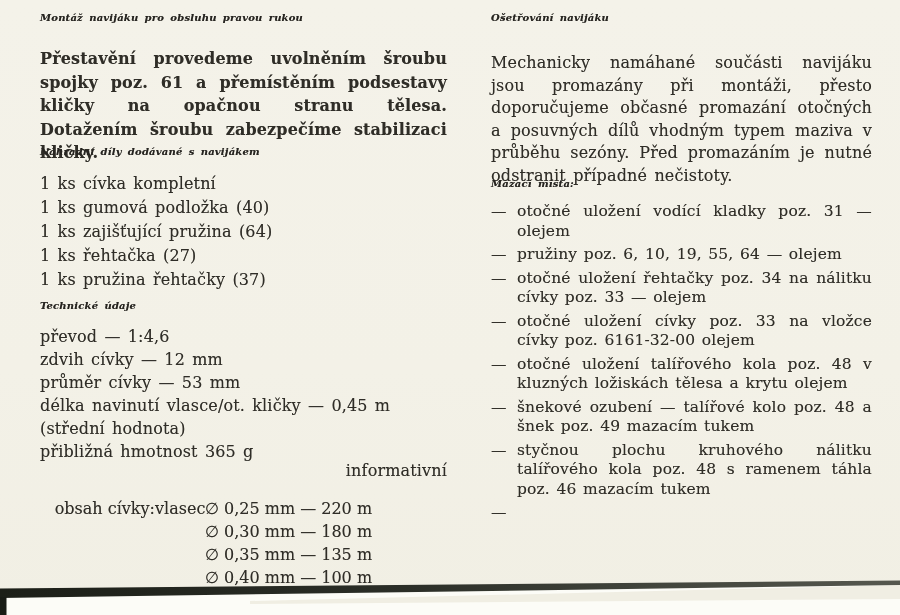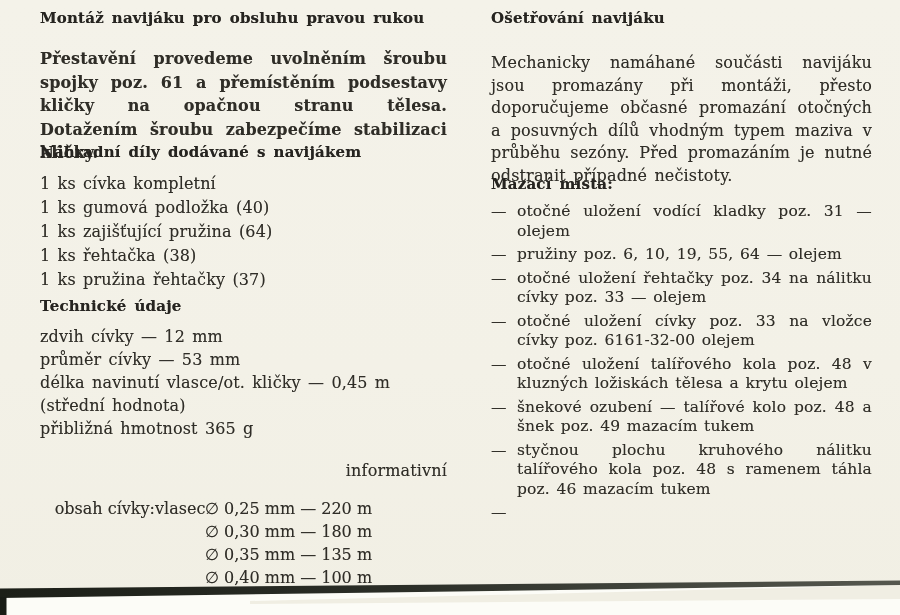--- a/index.html
+++ b/index.html
@@ -22,23 +22,24 @@
   .page{
     position:absolute;top:0;left:0;width:900px;height:615px;
     background:linear-gradient(180deg,#f4f2e9 0%,#f3f1e7 60%,#f1efe4 100%);
     clip-path:polygon(0 0,900px 0,900px 581px,0 590px);
   }
   .col{position:absolute;top:0;}
   .col-left{left:40px;width:407px;height:590px;}
   .col-right{left:491px;width:381px;height:590px;}
   .blk{position:absolute;left:0;right:0;}
   .head{
-    font-weight:bold;font-size:15px;color:var(--heading-ink);
+    font-weight:bold;font-size:10px;color:var(--heading-ink);
     letter-spacing:.2px;word-spacing:2.5px;line-height:24px;
     text-shadow:0 0 .5px rgba(38,36,32,.55);
+    font-style:italic;
   }
   .body-text{
     text-align:justify;letter-spacing:.15px;word-spacing:2px;
     text-shadow:0 0 .4px rgba(47,45,39,.4);
   }
   .p-left{line-height:23.5px;font-weight:bold;}
   .p-right{line-height:22.5px;}
   .plain-list{list-style:none;}
   .plain-list li{line-height:24px;letter-spacing:.15px;word-spacing:2px;text-shadow:0 0 .4px rgba(47,45,39,.4);}
   .tech-line{line-height:23px;letter-spacing:.15px;word-spacing:2px;text-shadow:0 0 .4px rgba(47,45,39,.4);}
@@ -65,27 +66,28 @@
     <div class="blk head" style="top:6px">Montáž navijáku pro obsluhu pravou rukou</div>
 
     <div class="blk body-text p-left" style="top:47px">Přestavění provedeme uvolněním šroubu spojky poz. 61 a přemístěním podsestavy kličky na opačnou stranu tělesa. Dotažením šroubu zabezpečíme stabilizaci kličky.</div>
 
     <div class="blk head" style="top:140px">Náhradní díly dodávané s navijákem</div>
 
     <ul class="blk plain-list" style="top:172px">
       <li>1 ks cívka kompletní</li>
       <li>1 ks gumová podložka (40)</li>
       <li>1 ks zajišťující pružina (64)</li>
-      <li>1 ks řehtačka (38)</li>
+      <li>1 ks řehtačka (27)</li>
       <li>1 ks pružina řehtačky (37)</li>
     </ul>
 
     <div class="blk head" style="top:294px">Technické údaje</div>
 
     <div class="blk" style="top:325px">
+      <div class="tech-line">převod — 1:4,6</div>
       <div class="tech-line">zdvih cívky — 12 mm</div>
       <div class="tech-line">průměr cívky — 53 mm</div>
       <div class="tech-line">délka navinutí vlasce/ot. kličky — 0,45 m</div>
       <div class="tech-line">(střední hodnota)</div>
       <div class="tech-line">přibližná hmotnost 365 g</div>
     </div>
 
     <div class="blk" style="top:461px">
       <div class="info-line">informativní</div>
       <div class="spool-row">

